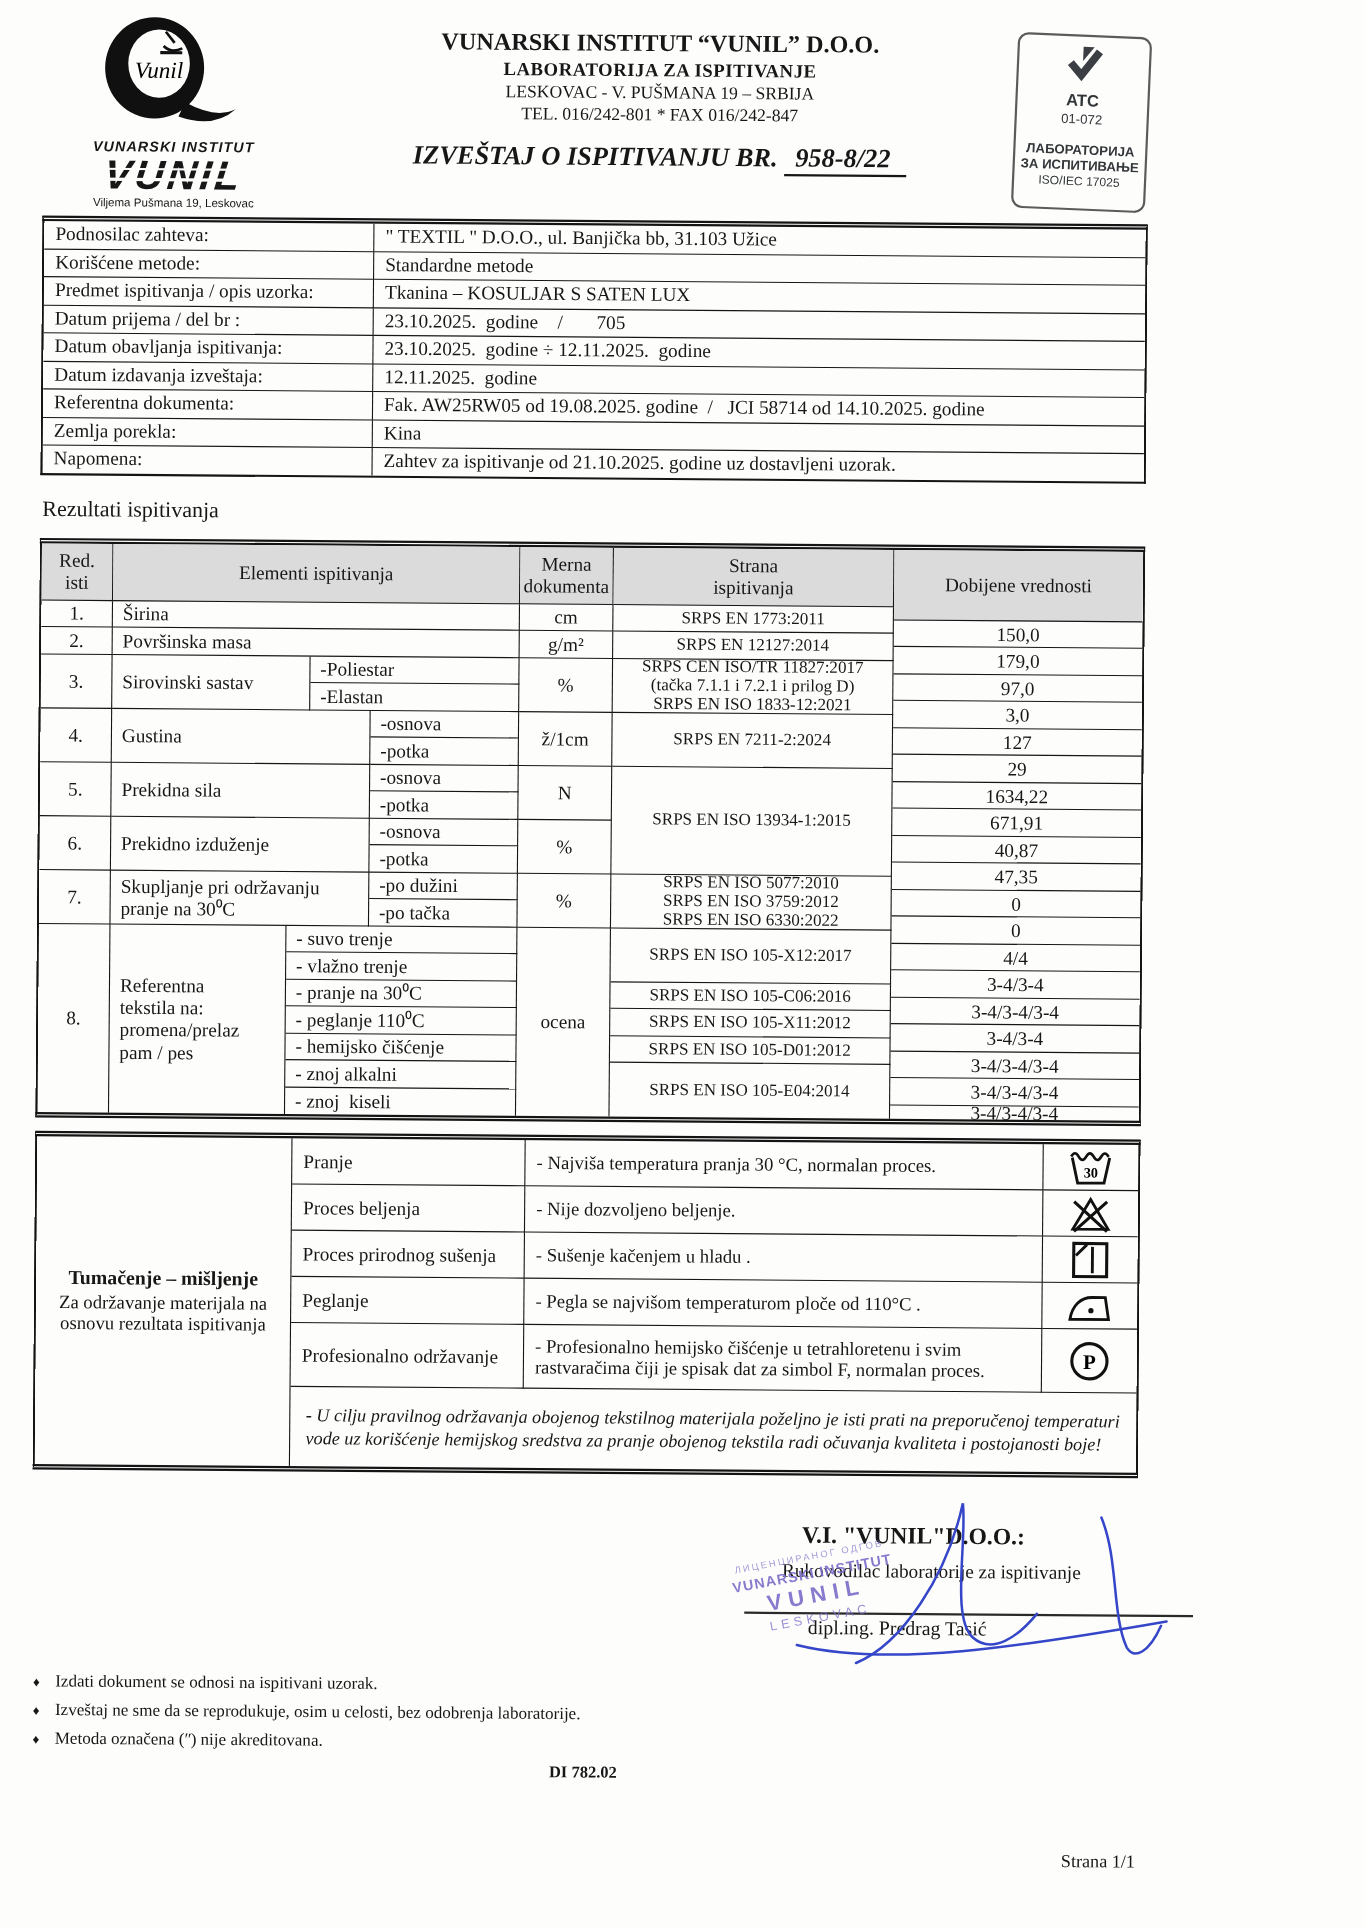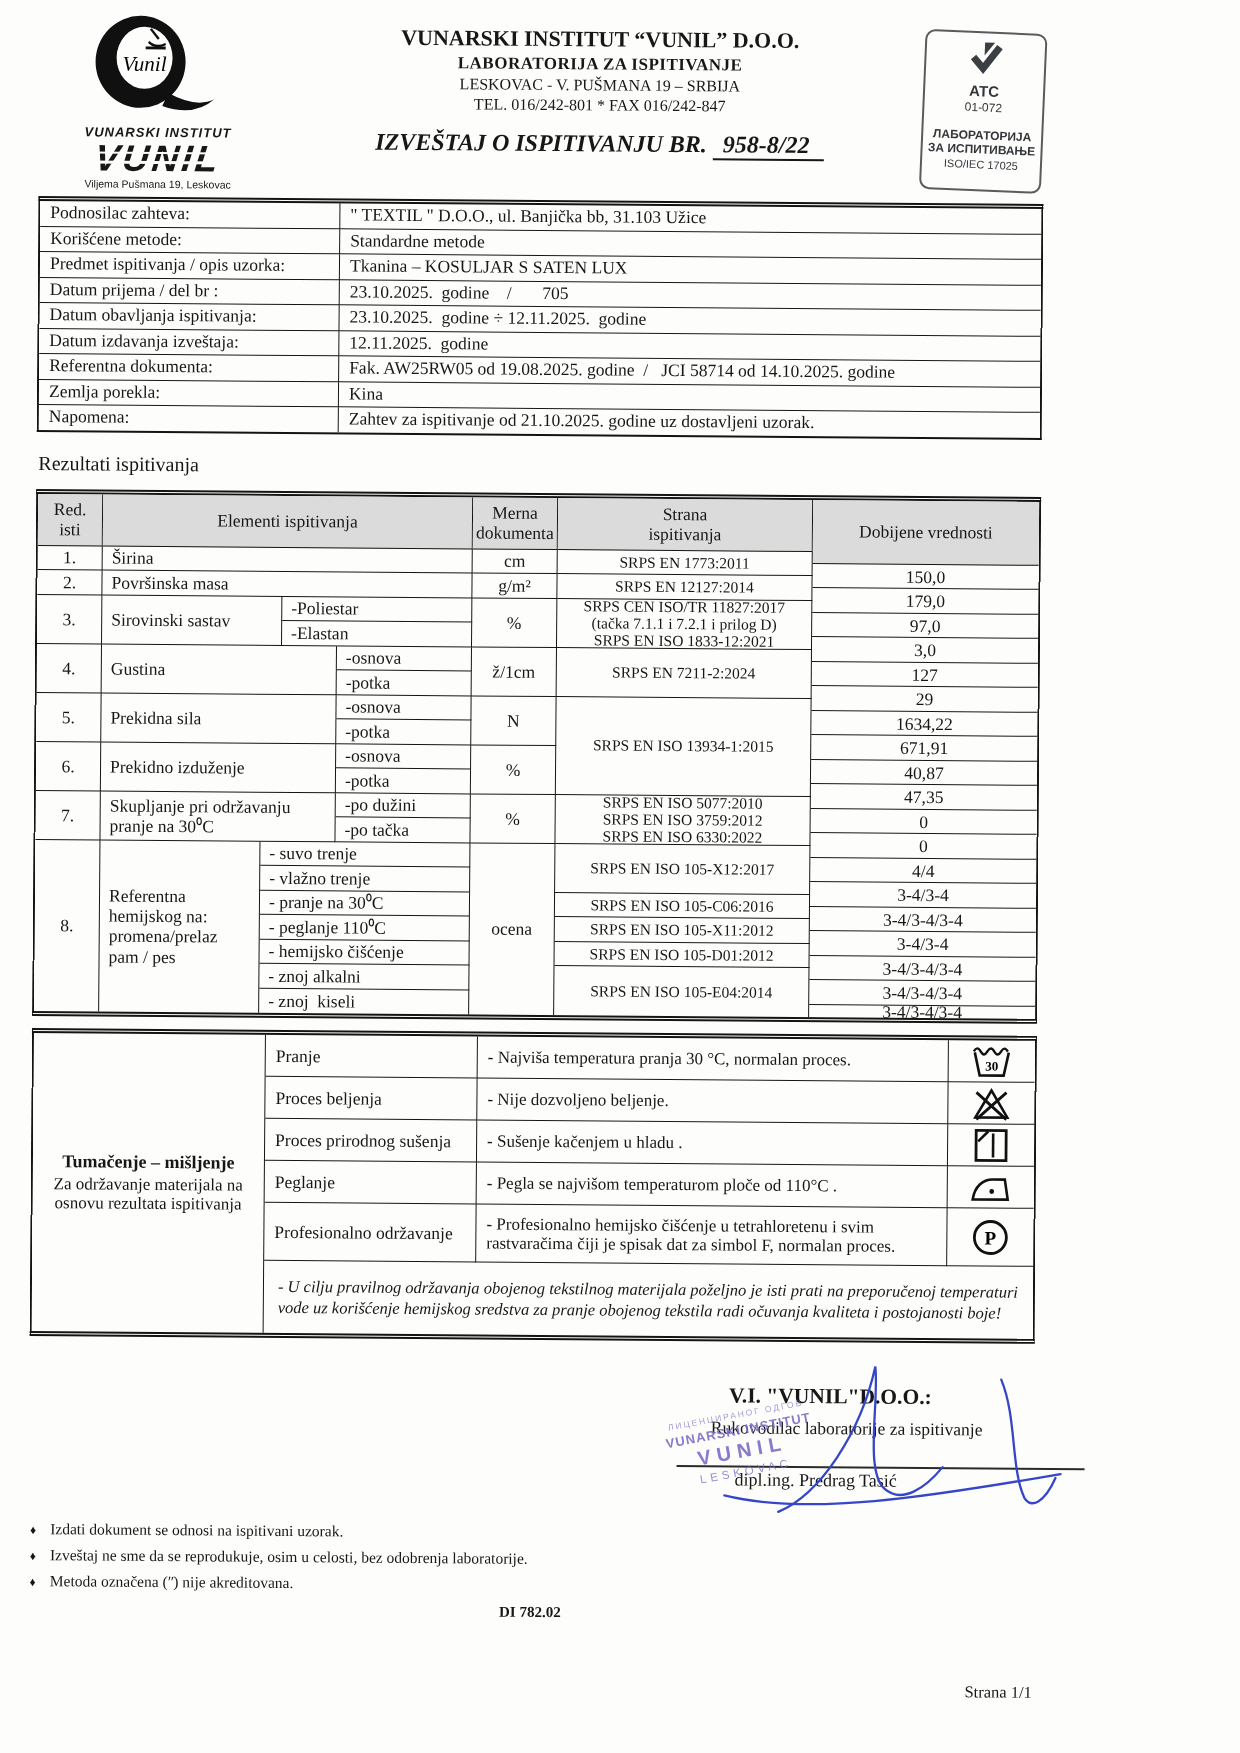--- a/index.html
+++ b/index.html
@@ -192,21 +192,21 @@
     <div class="tc tl" style="grid-area:2/2/4/6">Širina</div>
     <div class="tc tl" style="grid-area:4/2/6/6">Površinska masa</div>
     <div class="tc tl" style="grid-area:6/2/10/4">Sirovinski sastav</div>
     <div class="tc tl" style="grid-area:10/2/14/5">Gustina</div>
     <div class="tc tl" style="grid-area:14/2/18/5">Prekidna sila</div>
     <div class="tc tl" style="grid-area:18/2/22/5">Prekidno izduženje</div>
     <div class="tc tl colc" style="grid-area:22/2/26/5;align-items:flex-start;justify-content:center">
       <div>Skupljanje pri održavanju</div><div>pranje na 30⁰C</div>
     </div>
     <div class="tc tl colc bb0" style="grid-area:26/2/40/3;align-items:flex-start;justify-content:center">
-      <div>Referentna</div><div>hemijskog na:</div>
+      <div>Referentna</div><div>tekstila na:</div>
       <div>promena/prelaz</div><div>pam / pes</div>
     </div>
 
     <div class="tc tl" style="grid-area:6/4/8/6">-Poliestar</div>
     <div class="tc tl" style="grid-area:8/4/10/6">-Elastan</div>
     <div class="tc tl" style="grid-area:10/5/12/6">-osnova</div>
     <div class="tc tl" style="grid-area:12/5/14/6">-potka</div>
     <div class="tc tl" style="grid-area:14/5/16/6">-osnova</div>
     <div class="tc tl" style="grid-area:16/5/18/6">-potka</div>
     <div class="tc tl" style="grid-area:18/5/20/6">-osnova</div>

